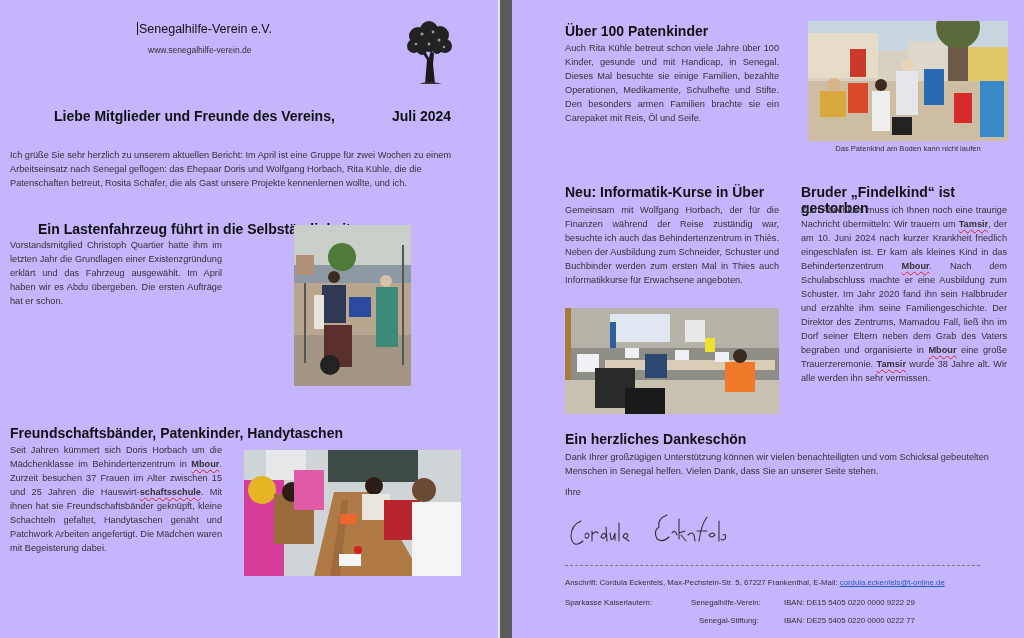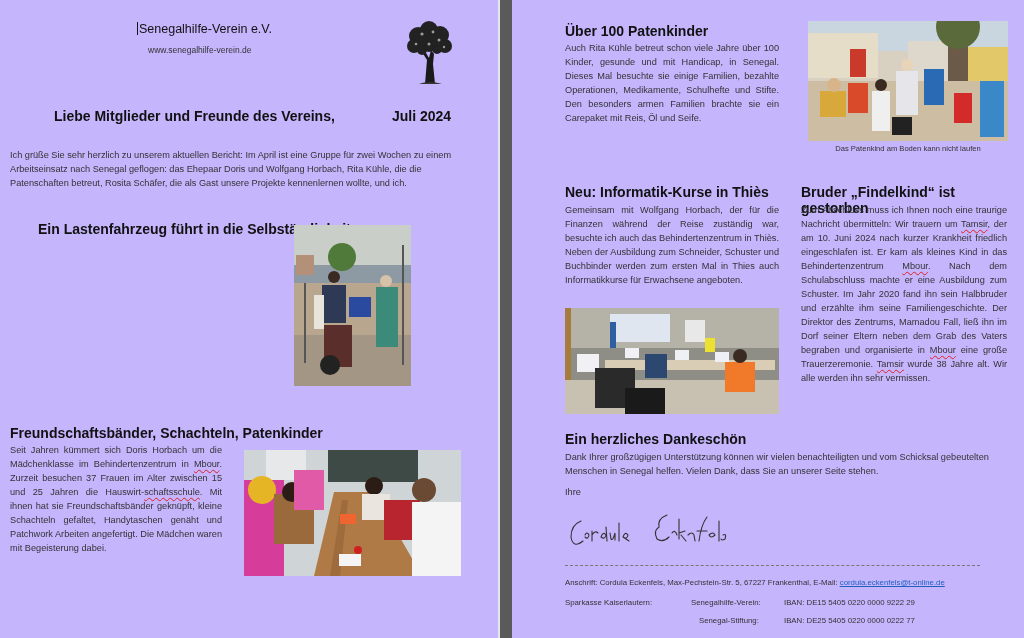--- a/index.html
+++ b/index.html
@@ -9,21 +9,21 @@
   #page-left { left:0; width:498px; }
   #page-right { left:512px; width:512px; }
   .gutter { position:absolute; top:0; left:500px; width:12px; height:638px; background:#5a5a5a; }
   .gutter-edge { position:absolute; top:0; left:498px; width:2px; height:638px; background:#e6e6e6; }
   .abs { position:absolute; }
   .title { font-size:12.5px; color:#111; }
   .url { font-size:8.5px; color:#333; }
   .h { font-weight:bold; font-size:14px; color:#111; }
   .p { font-size:9.2px; line-height:14px; color:#333; text-align:justify; }
   .p.left { text-align:left; }
-  .spell { text-decoration: underline wavy #d22; text-decoration-thickness:1px; text-underline-offset:2px; }
+  .spell { text-decoration: underline wavy #d22; text-decoration-thickness:1px; text-underline-offset:2px;font-weight:bold; }
   .photo { position:absolute; overflow:hidden; }
   .caption { font-size:7.6px; color:#333; text-align:center; }
   .foot { font-size:7.8px; color:#333; }
   .link { color:#1f5fbf; text-decoration:underline; }
   .dash { position:absolute; border-top:1px dashed #777; height:0; }
   .cursor { display:inline-block; width:1px; height:13px; background:#111; vertical-align:-2px; margin-right:1px; }
 </style>
 </head>
 <body>
 
@@ -59,20 +59,21 @@
     </svg>
   </div>
 
   <div class="abs h" style="left:10px; top:108px;padding-left:44px;">Liebe Mitglieder und Freunde des Vereins,</div>
   <div class="abs h" style="left:392px; top:108px;">Juli 2024</div>
 
   <div class="abs p left" style="left:10px; top:148px; width:446px;">Ich grüße Sie sehr herzlich zu unserem aktuellen Bericht: Im April ist eine Gruppe für zwei Wochen zu einem Arbeitseinsatz nach Senegal geflogen: das Ehepaar Doris und Wolfgang Horbach, Rita Kühle, die die Patenschaften betreut, Rosita Schäfer, die als Gast unsere Projekte kennenlernen wollte, und ich.</div>
 
   <div class="abs h" style="left:10px; top:221px;margin-left:28px;">Ein Lastenfahrzeug führt in die Selbständigkeit</div>
   <div class="abs" style="left:10px; top:238px; width:212px;">
+    <div class="p">Vorstandsmitglied Christoph Quartier hatte ihm im letzten Jahr die Grundlagen einer Existenzgründung erklärt und das Fahrzeug ausgewählt. Im April haben wir es Abdu übergeben. Die ersten Aufträge hat er schon.</div>
   </div>
 
   <div class="photo" style="left:294px; top:225px; width:117px; height:161px;">
     <svg width="117" height="161" viewBox="0 0 117 161" preserveAspectRatio="none">
       <rect width="117" height="50" fill="#c9cfc8"></rect>
       <rect y="40" width="117" height="20" fill="#8e9aa3"></rect>
       <circle cx="48" cy="32" r="14" fill="#4f7a3a"></circle>
       <rect x="2" y="30" width="18" height="20" fill="#b29178"></rect>
       <rect y="58" width="117" height="103" fill="#b8a68e"></rect>
       <rect y="110" width="117" height="51" fill="#a39684"></rect>
@@ -82,21 +83,21 @@
       <circle cx="40" cy="52" r="6" fill="#3a2a22"></circle>
       <rect x="20" y="70" width="10" height="34" fill="#e8e4dc"></rect>
       <rect x="55" y="72" width="22" height="20" fill="#2a4aa0"></rect>
       <rect x="30" y="100" width="28" height="42" fill="#5a2e2a"></rect>
       <circle cx="36" cy="140" r="10" fill="#222"></circle>
       <rect x="10" y="58" width="2" height="80" fill="#555"></rect>
       <rect x="108" y="20" width="2" height="120" fill="#555"></rect>
     </svg>
   </div>
 
-  <div class="abs h" style="left:10px; top:425px;">Freundschaftsbänder, Schachteln, Patenkinder</div>
+  <div class="abs h" style="left:10px; top:425px;">Freundschaftsbänder, Patenkinder, Handytaschen</div>
   <div class="abs p" style="left:10px; top:443px; width:212px;"><span>Seit Jahren kümmert sich Doris Horbach um die Mädchenklasse im Behindertenzentrum in </span><span class="spell">Mbour</span><span>. Zurzeit besuchen 37 Frauen im Alter zwischen 15 und 25 Jahren die Hauswirt-</span><span class="spell">schaftsschule</span><span>. Mit ihnen hat sie Freundschaftsbänder geknüpft, kleine Schachteln gefaltet, Handytaschen genäht und Patchwork Arbeiten angefertigt. Die Mädchen waren mit Begeisterung dabei.</span></div>
 
   <div class="photo" style="left:244px; top:450px; width:217px; height:126px;">
     <svg width="217" height="126" viewBox="0 0 217 126" preserveAspectRatio="none">
       <rect width="217" height="126" fill="#cfd5d6"></rect>
       <rect x="84" y="0" width="90" height="32" fill="#3e4a46"></rect>
       <rect x="22" y="0" width="40" height="30" fill="#e6e8ea"></rect>
       <path d="M70 126 L90 42 L130 42 L178 126 Z" fill="#b07a46"></path>
       <path d="M86 126 L98 50 L104 50 L96 126 Z" fill="#8c5c33" opacity="0.5"></path>
       <rect x="0" y="30" width="40" height="96" fill="#d63c99"></rect>
@@ -139,21 +140,21 @@
       <rect x="116" y="48" width="20" height="36" fill="#2a6ab5"></rect>
       <rect x="64" y="70" width="18" height="40" fill="#efefef"></rect>
       <circle cx="73" cy="64" r="6" fill="#3a2a22"></circle>
       <rect x="172" y="60" width="24" height="56" fill="#3a88c8"></rect>
       <rect x="146" y="72" width="18" height="30" fill="#d42a2a"></rect>
       <rect x="84" y="96" width="20" height="18" fill="#222"></rect>
     </svg>
   </div>
   <div class="abs caption" style="left:296px; top:144px; width:200px;">Das Patenkind am Boden kann nicht laufen</div>
 
-  <div class="abs h" style="left:53px; top:184px;">Neu: Informatik-Kurse in Thiès</div>
+  <div class="abs h" style="left:53px; top:184px;">Neu: Informatik-Kurse in Über</div>
   <div class="abs p" style="left:53px; top:203px; width:214px;">Gemeinsam mit Wolfgang Horbach, der für die Finanzen während der Reise zuständig war, besuchte ich auch das Behindertenzentrum in Thiès. Neben der Ausbildung zum Schneider, Schuster und Buchbinder werden zum ersten Mal in Thies auch Informatikkurse für Erwachsene angeboten.</div>
 
   <div class="photo" style="left:53px; top:308px; width:214px; height:106px;">
     <svg width="214" height="106" viewBox="0 0 214 106" preserveAspectRatio="none">
       <rect width="214" height="106" fill="#8e8e86"></rect>
       <rect width="214" height="40" fill="#b5b3a8"></rect>
       <rect x="45" y="6" width="60" height="28" fill="#dfe6f0"></rect>
       <rect x="120" y="12" width="20" height="22" fill="#e8e8e8"></rect>
       <rect x="0" y="0" width="6" height="106" fill="#a67c3c"></rect>
       <rect y="72" width="214" height="34" fill="#c8c0b0"></rect>

